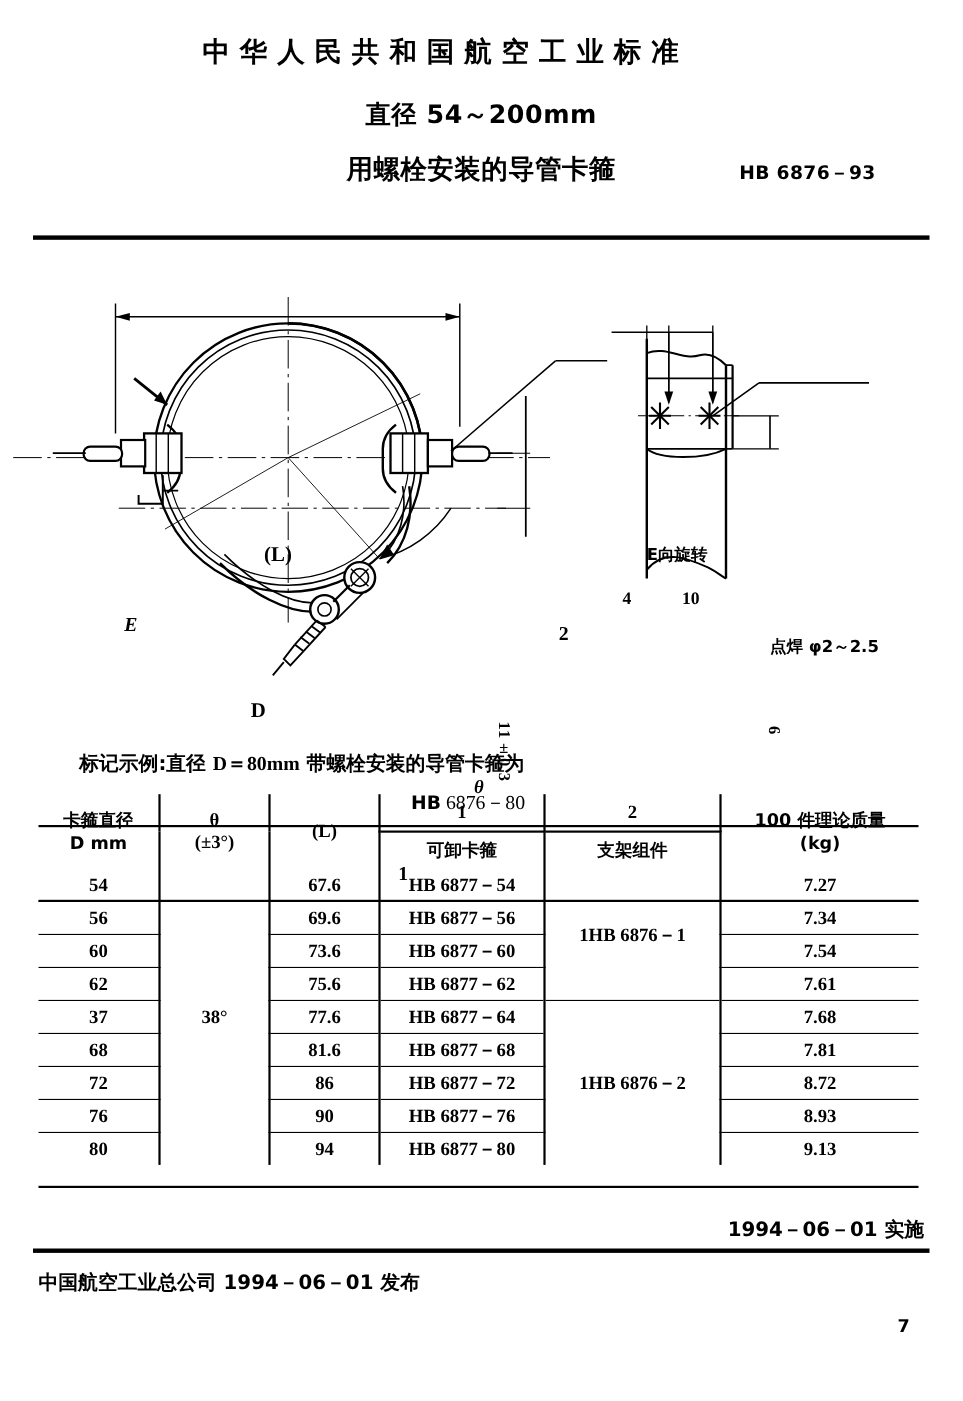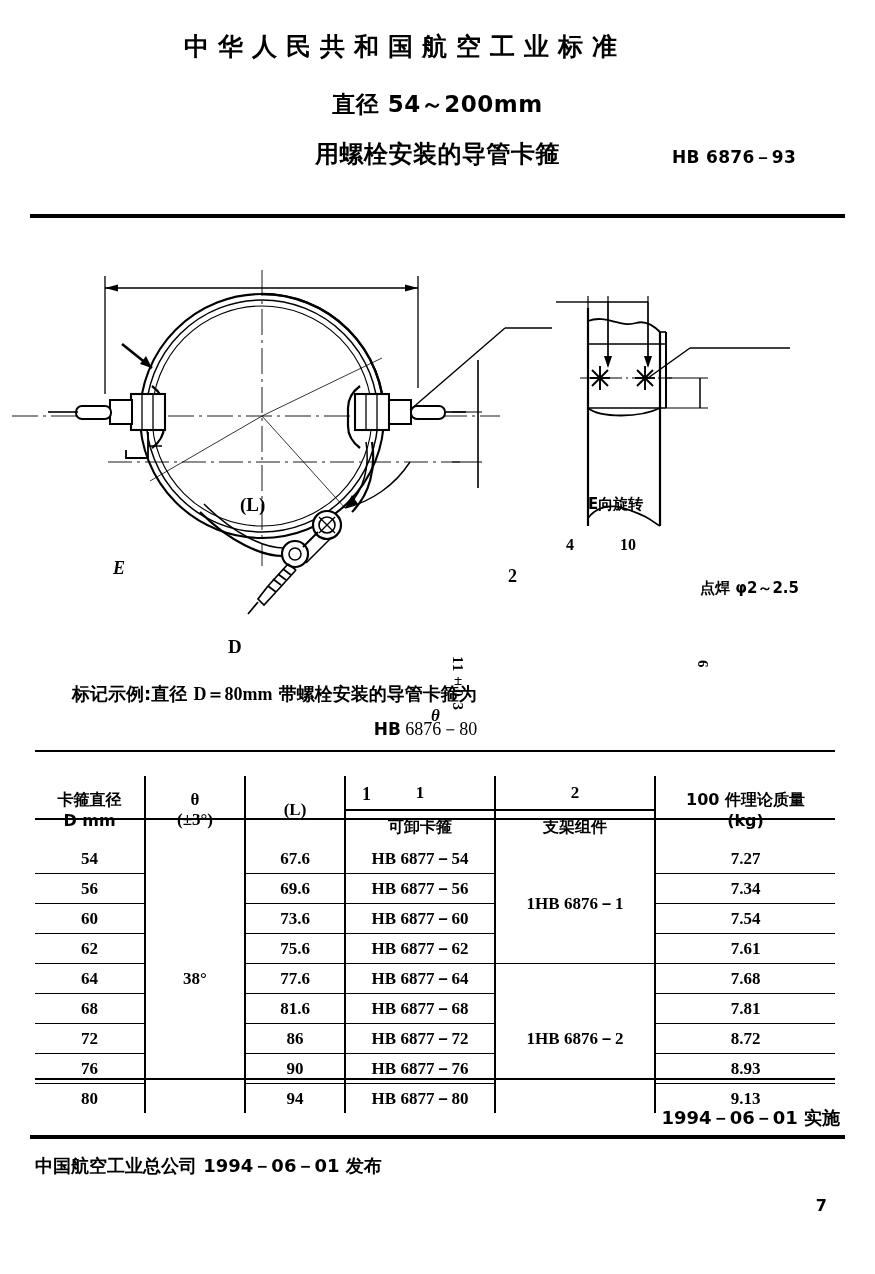--- a/index.html
+++ b/index.html
@@ -60,21 +60,21 @@
     font-family:"DejaVu Sans","Liberation Sans",sans-serif;white-space:nowrap;
   }
   .mark1 .ser{font-family:"Liberation Serif","DejaVu Serif",serif;}
   .mark2{
     position:absolute;left:0;top:717px;width:851px;text-align:center;
     font-size:18px;
   }
   .mark2 b{font-family:"DejaVu Sans","Liberation Sans",sans-serif;font-size:17px;}
 
   
-  .tblwrap{position:absolute;left:35px;top:776px;width:800px;}
+  .tblwrap{position:absolute;left:35px;top:722px;width:800px;}
   table.spec{border-collapse:collapse;width:800px;table-layout:fixed;}
   table.spec td,table.spec th{
     border-left:2px solid #000;border-right:2px solid #000;
     border-top:0;border-bottom:0;
     text-align:center;font-weight:700;font-size:17px;
     font-family:"Liberation Serif","DejaVu Serif",serif;
     padding:0;
   }
   table.spec th.cjk,table.spec td.cjk{
     font-family:"DejaVu Sans","Liberation Sans",sans-serif;font-size:16px;
@@ -336,21 +336,21 @@
             <td class="h-row rowline">HB 6877－60</td>
             <td class="noright h-row rowline">7.54</td>
           </tr>
           <tr>
             <td class="noleft h-row rowline">62</td>
             <td class="h-row rowline">75.6</td>
             <td class="h-row rowline">HB 6877－62</td>
             <td class="noright h-row rowline">7.61</td>
           </tr>
           <tr>
-            <td class="noleft h-row rowline">64</td>
+            <td class="noleft h-row rowline">37</td>
             <td class="h-row rowline">77.6</td>
             <td class="h-row rowline">HB 6877－64</td>
             <td class="h-row" rowspan="5">1HB 6876－2</td>
             <td class="noright h-row rowline">7.68</td>
           </tr>
           <tr>
             <td class="noleft h-row rowline">68</td>
             <td class="h-row rowline">81.6</td>
             <td class="h-row rowline">HB 6877－68</td>
             <td class="noright h-row rowline">7.81</td>

